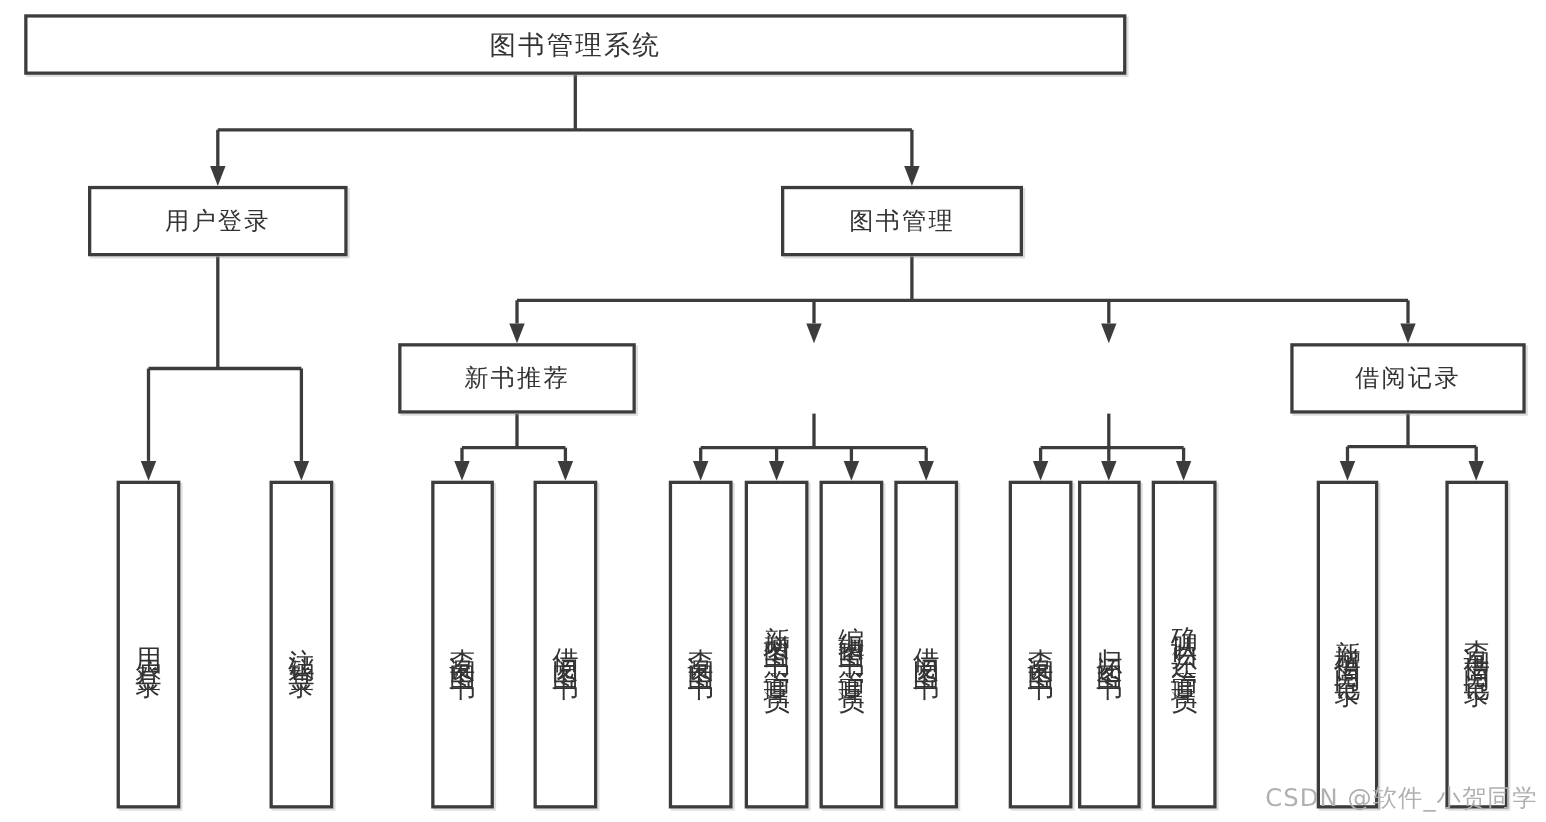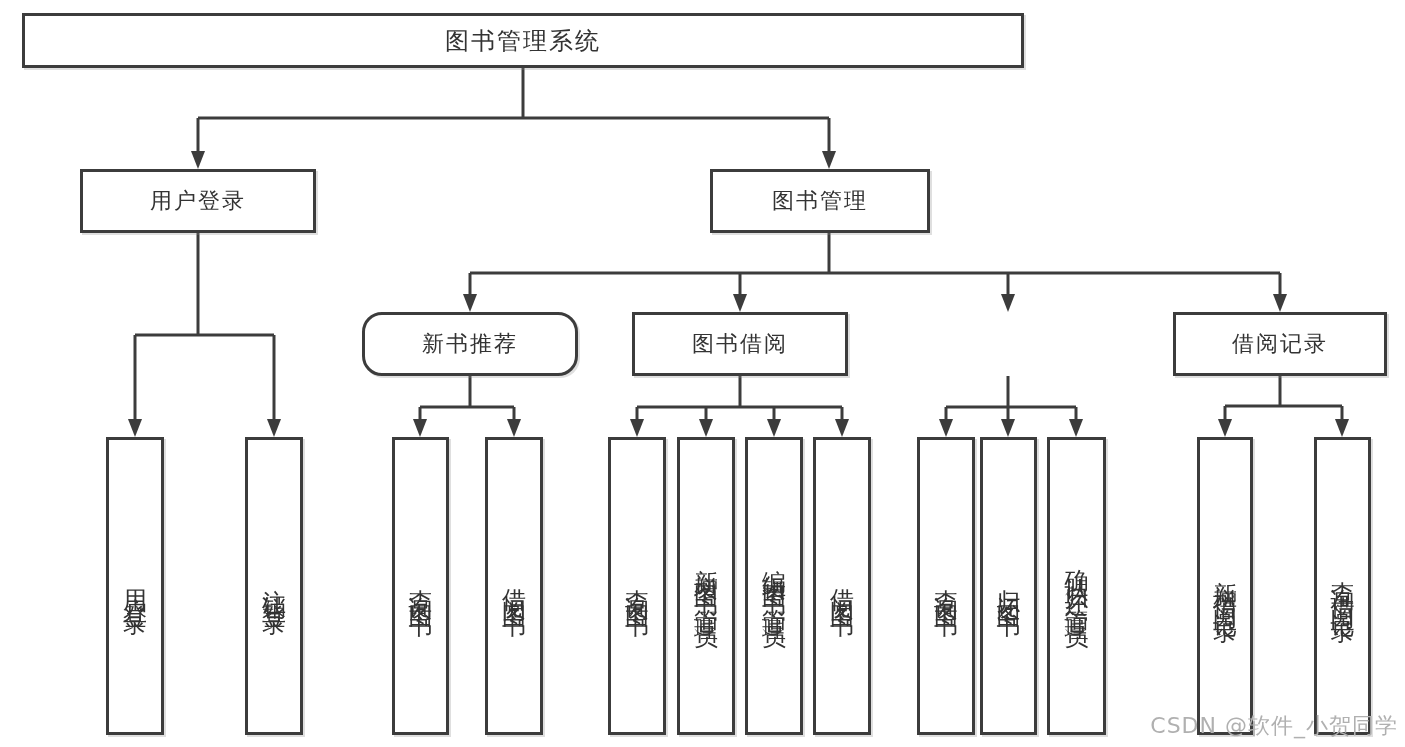--- a/index.html
+++ b/index.html
@@ -130,22 +130,21 @@
       <polygon points="1218,419 1232,419 1225,437"></polygon>
       <polygon points="1335,419 1349,419 1342,437"></polygon>
     </g>
   </svg>
 
   <div class="node h-box root-box" style="left:22px; top:13px; width:1002px; height:55px;">图书管理系统</div>
 
   <div class="node h-box" style="left:80px; top:169px; width:236px; height:64px;">用户登录</div>
   <div class="node h-box" style="left:710px; top:169px; width:220px; height:64px;">图书管理</div>
 
-  <div class="node h-box" style="left:362px; top:312px; width:216px; height:64px;border-radius:20px;">新书推荐</div>
-  <div class="node h-box" style="left:632px; top:312px; width:216px; height:64px;">图书借阅</div>
+  <div class="node h-box" style="left:362px; top:312px; width:216px; height:64px;">新书推荐</div>
   <div class="node h-box" style="left:1173px; top:312px; width:214px; height:64px;">借阅记录</div>
 
   <div class="node v-box" style="left:106px; top:437px; width:58px; height:298px;">用户登录</div>
   <div class="node v-box" style="left:245px; top:437px; width:58px; height:298px;">注销登录</div>
 
   <div class="node v-box" style="left:392px; top:437px; width:57px; height:298px;">查询图书</div>
   <div class="node v-box" style="left:485px; top:437px; width:58px; height:298px;">借阅图书</div>
 
   <div class="node v-box" style="left:608px; top:437px; width:58px; height:298px;">查询图书</div>
   <div class="node v-box" style="left:677px; top:437px; width:58px; height:298px;">新增图书（管理员）</div>

